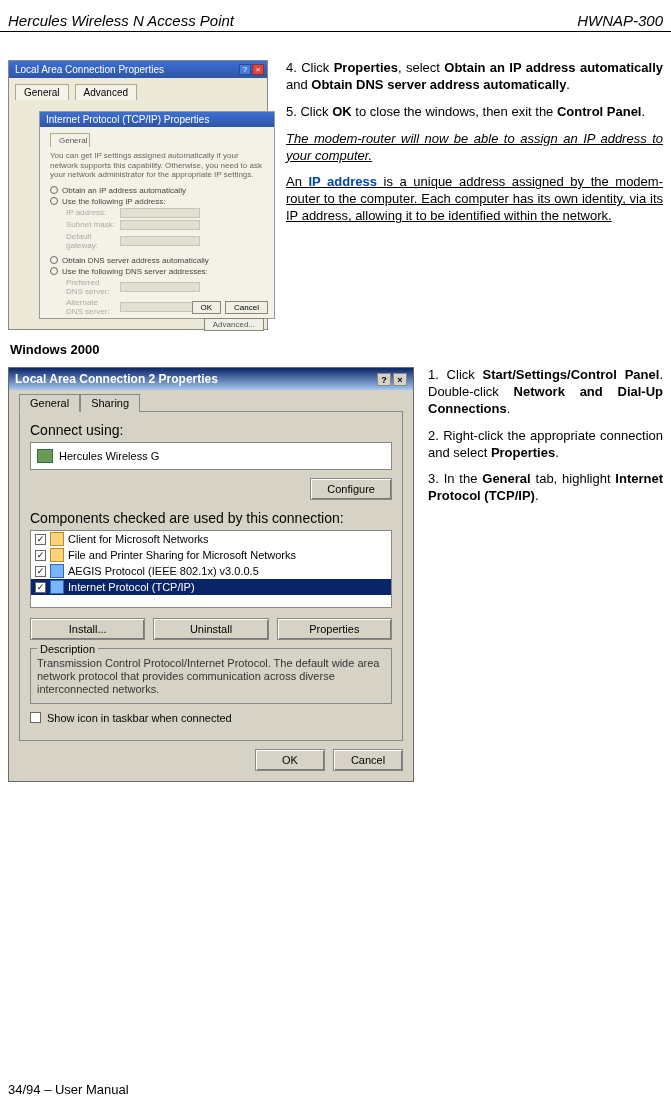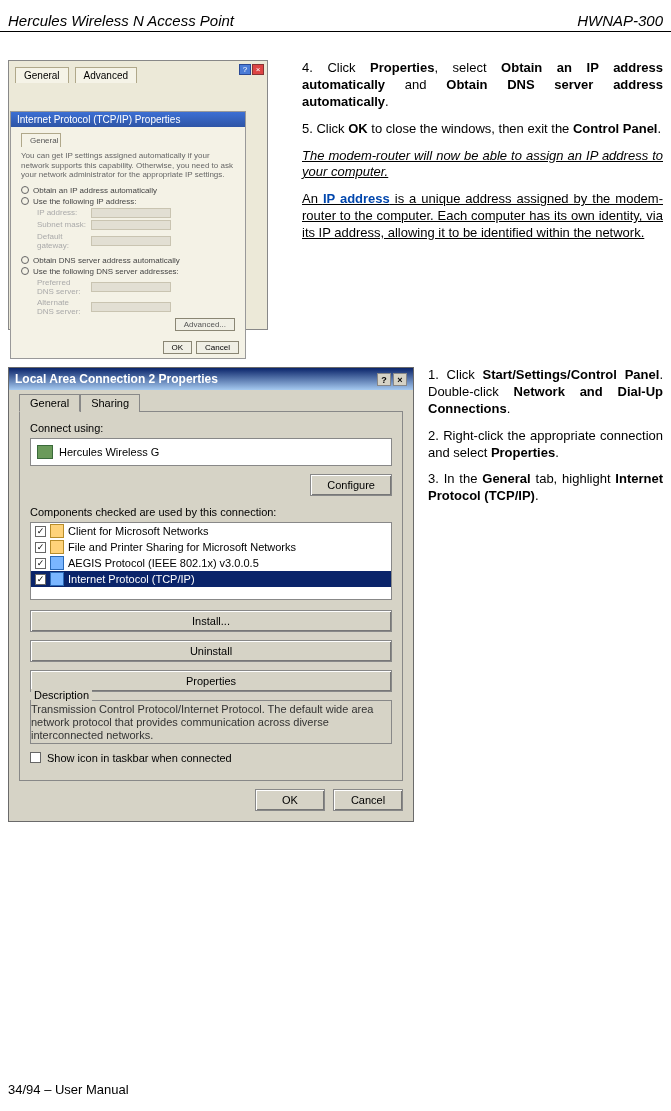--- a/index.html
+++ b/index.html
@@ -51,23 +51,23 @@
     }
     .fig1-tab {
       background: #f5f3e7;
       border: 1px solid #b0a88a;
       border-bottom: none;
       padding: 2px 8px;
     }
     .fig1-inner {
       position: absolute;
       top: 50px;
-      left: 1px;
+      left: 30px;
       width: 236px;
-      height: 248px;
+      height: 208px;
       border: 1px solid #999;
       background: #f4f2e6;
     }
     .fig1-inner-title {
       background: linear-gradient(#3c6fd4,#2e55a6);
       color: #fff;
       font-size: 10px;
       padding: 2px 6px;
     }
     .fig1-inner-body {
@@ -87,21 +87,20 @@
     .fig1-buttons { position: absolute; bottom: 4px; right: 6px; display: flex; gap: 4px; }
     .btn-xp { font-size: 8px; padding: 1px 8px; background: #f0efe5; border: 1px solid #8a8674; }
     .fig1-close { position:absolute; top:3px; right:3px; display:flex; gap:1px; }
     .fig1-close span { width:12px; height:11px; background:#d44; border:1px solid #833; font-size:8px; color:#fff; text-align:center; line-height:10px;}
     .fig1-close .q { background:#4a7bd6; border-color:#2a4a96;}
     
     .col1 {
       flex: 1;
       text-align: justify;
       line-height: 1.3;
-      margin-left: 16px;
     }
     .col1 p { margin-bottom: 10px; text-decoration: underline; }
     .col1 ol { list-style: none; }
     .col1 li { margin-bottom: 10px; text-align: justify;}
     .ip-link { color: #0046ad; font-weight: bold; }
     
     .section-header {
       font-weight: bold;
       font-size: 13px;
       margin: 12px 0 10px 2px;
@@ -129,36 +128,36 @@
       align-items: center;
       font-size: 12px;
     }
     .fig2-title-icons { display:flex; gap:2px; }
     .fig2-title-icons span { width:14px; height:13px; background:#d6d3c6; border:1px solid #888; font-size:9px; text-align:center; line-height:12px; color:#000;}
     .fig2-body { padding: 4px 10px 10px 10px; }
     .fig2-tabs { display: flex; font-size: 11px; margin-bottom: -1px;}
     .fig2-tab { border: 1px solid #888; border-bottom: none; padding: 2px 10px; background: #d6d3c6; }
     .fig2-tab.active { background: #d6d3c6; border-bottom: 1px solid #d6d3c6; position:relative; z-index:1;}
     .fig2-panel { border: 1px solid #888; padding: 10px 10px 8px 10px; background: #d6d3c6; }
-    .fig2-label { font-size: 11px; margin-bottom: 4px; display:block;}
+    .fig2-label { font-size: 14px; margin-bottom: 4px; display:block;}
     .fig2-connect-box { border: 1px solid #888; background: #fff; padding: 6px 6px; display:flex; align-items:center; gap:6px; margin-bottom: 8px;}
     .fig2-nic-icon { width:16px; height:14px; background:#6a9a5a; border:1px solid #3a6a3a; }
     .fig2-configure-row { text-align:right; margin-bottom:10px; }
     .fig2-btn { padding: 4px 16px; border: 1px solid #888; background: #d6d3c6; font-size: 11px; box-shadow: 1px 1px 0 #fff inset, -1px -1px 0 #777 inset;}
     .fig2-list { border: 1px solid #888; background: #fff; height: 78px; overflow:hidden; margin-bottom: 10px; font-size:11px;}
     .fig2-list-item { display:flex; align-items:center; gap:4px; padding: 1px 4px; }
     .fig2-list-item.sel { background: #0a246a; color:#fff; }
     .fig2-check { width:11px; height:11px; border:1px solid #666; background:#fff; font-size:9px; line-height:9px; text-align:center; color:#000; flex-shrink:0;}
     .fig2-mini-icon { width:14px; height:14px; flex-shrink:0; }
     .ico-client { background: #ffd37a; border:1px solid #b88d2a;}
     .ico-file { background: #ffd37a; border:1px solid #b88d2a;}
     .ico-proto { background: #7ab6ff; border:1px solid #2a6ab8;}
-    .fig2-btnrow { display:flex; justify-content:flex-start; gap:8px; margin-bottom:8px;flex-direction:column;}
+    .fig2-btnrow { display:flex; justify-content:flex-start; gap:8px; margin-bottom:8px;}
     .fig2-btnrow .fig2-btn { flex:1; text-align:center; }
-    .fig2-fieldset { border: 1px solid #888; padding: 0; margin-bottom: 8px;}
+    .fig2-fieldset { border: 1px solid #888; padding: 6px; margin-bottom: 8px;}
     .fig2-fieldset-label { font-size:11px; position:relative; top:-12px; background:#d6d3c6; padding:0 3px; display:inline-block;}
     .fig2-desc { font-size:11px; color:#333; margin-top:-10px; line-height:1.2;}
     .fig2-checkbox-row { display:flex; align-items:center; gap:6px; margin: 4px 0 8px 0; font-size:11px;}
     .fig2-bottom { text-align:right; padding: 8px 0 0; display:flex; justify-content:flex-end; gap:8px;}
     
     .col2 {
       flex: 1;
       text-align: justify;
       line-height: 1.3;
     }
@@ -179,20 +178,21 @@
 <div class="header">
   <span>Hercules Wireless N Access Point</span>
   <span>HWNAP-300</span>
 </div>
 
 <div class="content">
 
   <div class="row1">
 
     <div class="fig1">
+      <div class="fig1-title">Local Area Connection Properties</div>
       <div class="fig1-close">
         <span class="q">?</span>
         <span>×</span>
       </div>
       <div class="fig1-tabs">
         <div class="fig1-tab">General</div>
         <div class="fig1-tab">Advanced</div>
       </div>
       <div class="fig1-inner">
         <div class="fig1-inner-title">Internet Protocol (TCP/IP) Properties</div>

